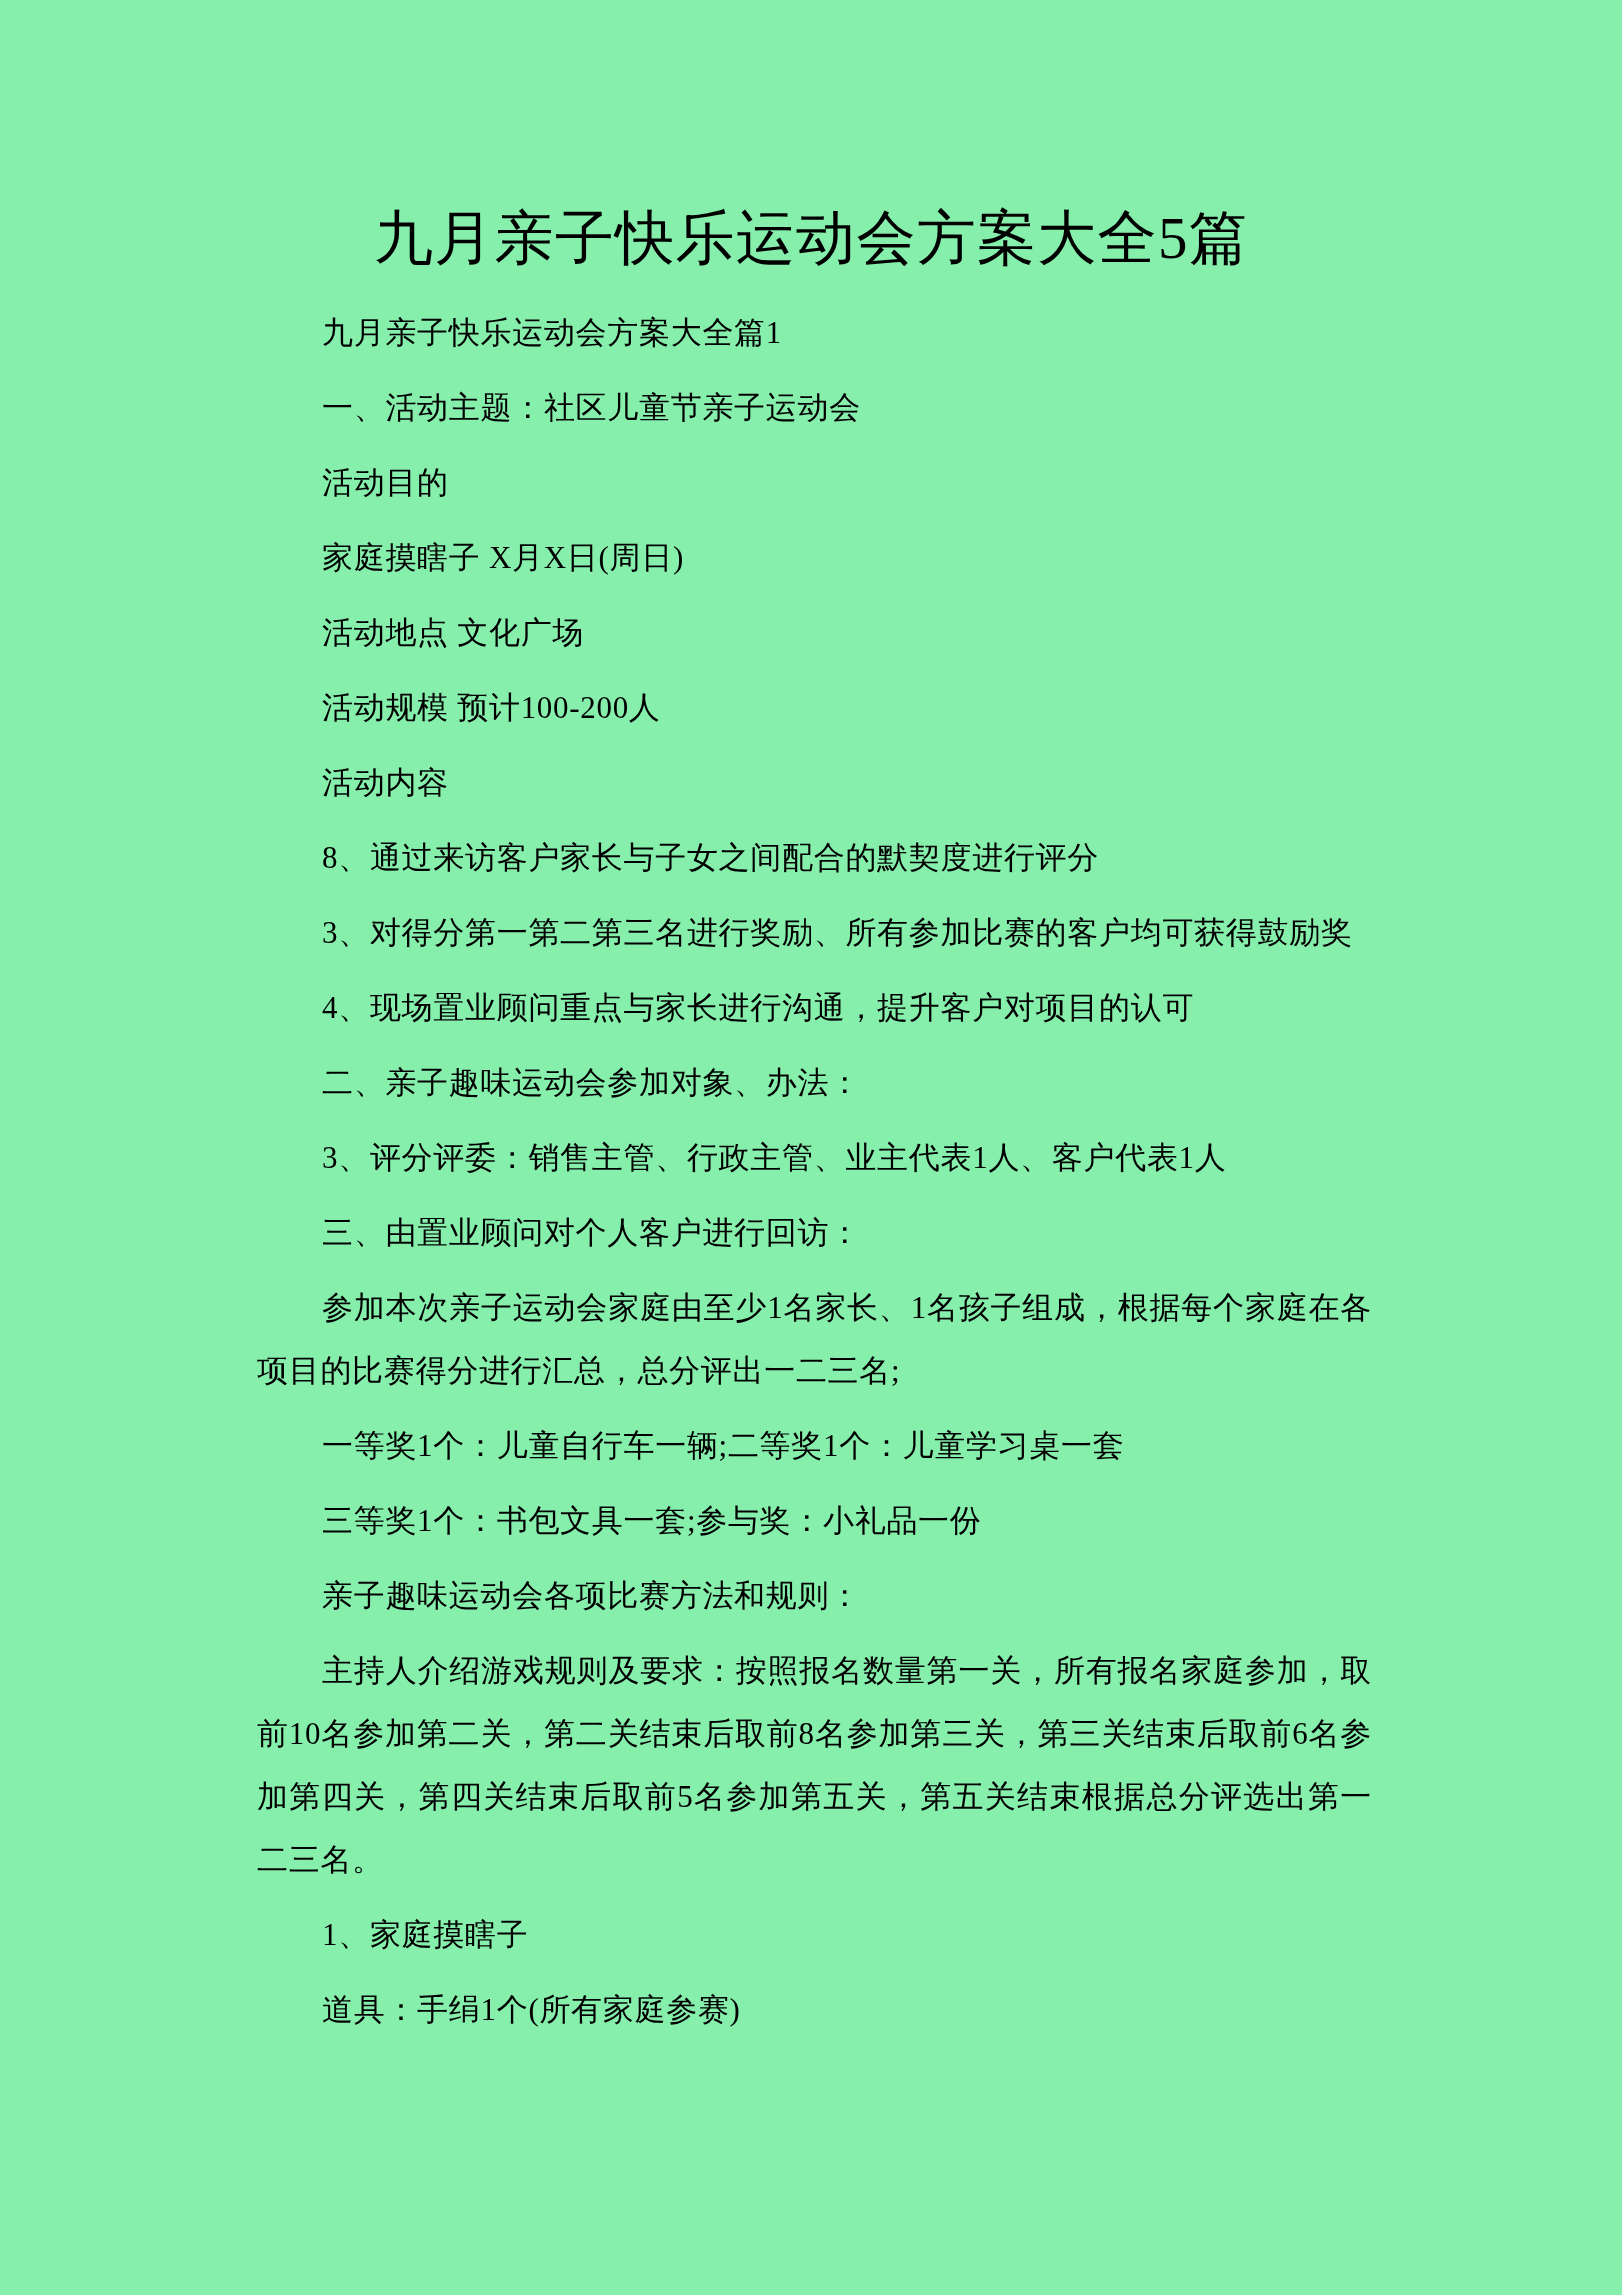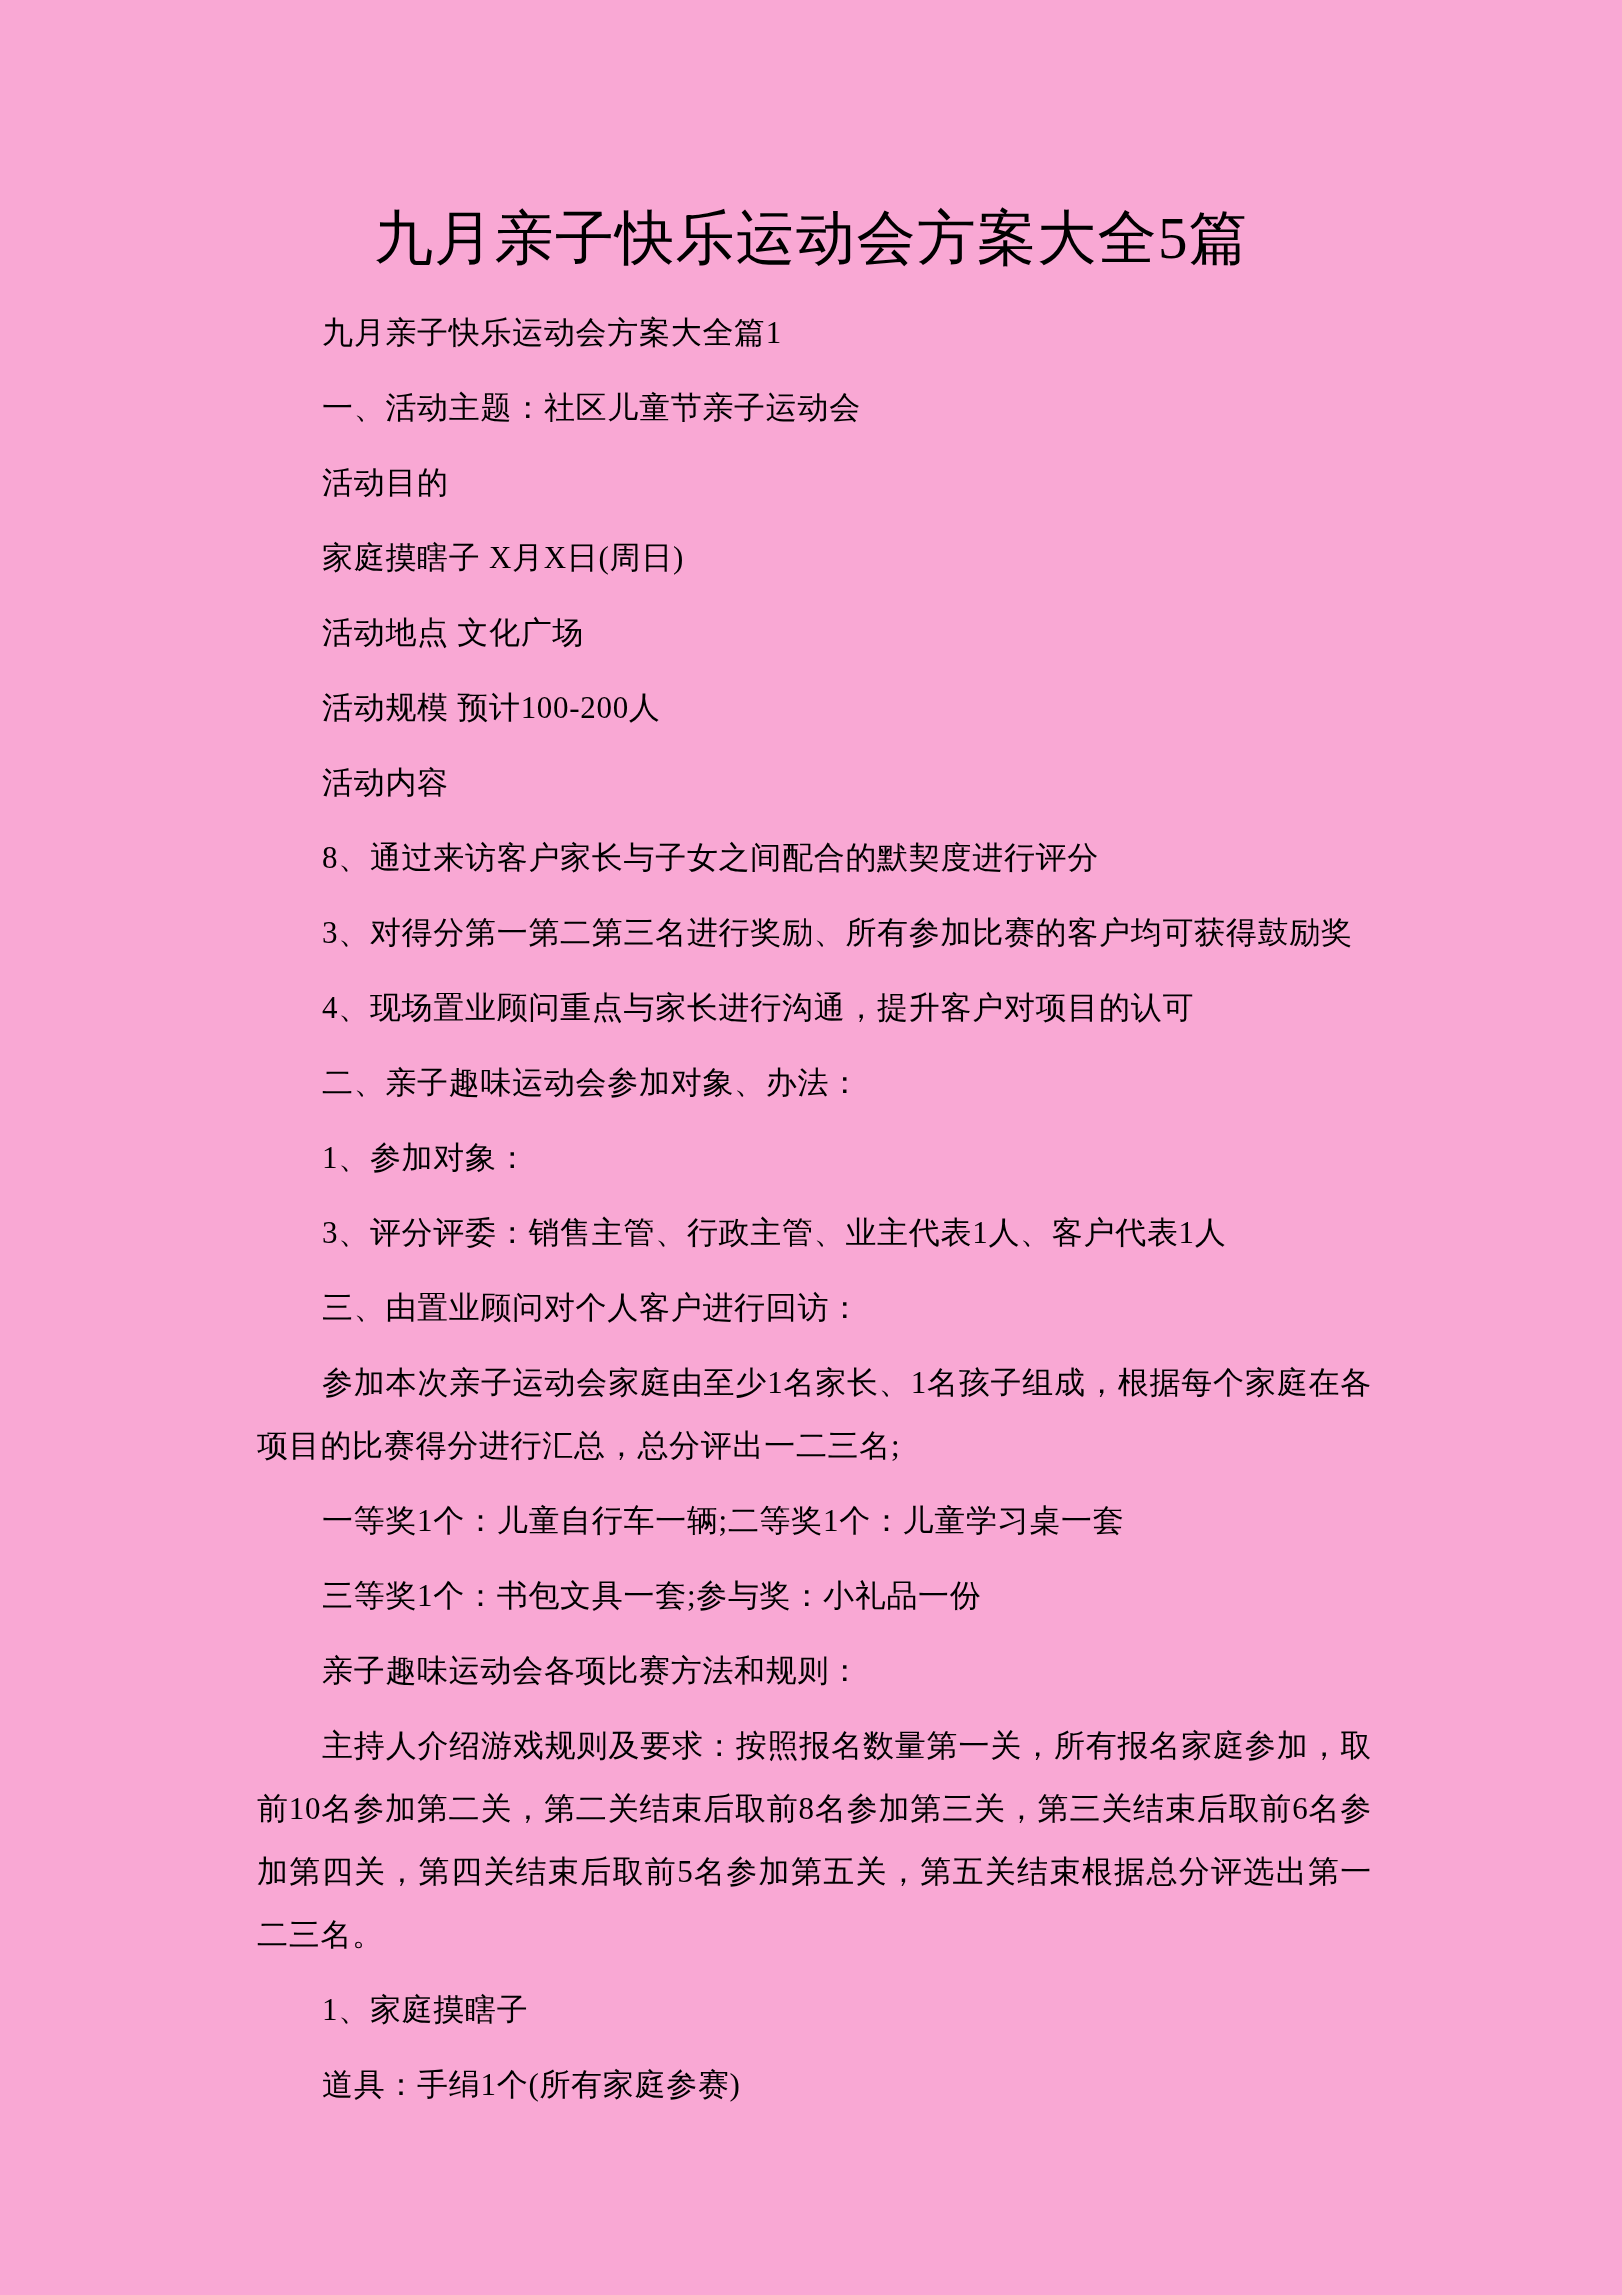--- a/index.html
+++ b/index.html
@@ -14,21 +14,21 @@
       overflow: hidden;
       color: #000000;
       font-family: "Liberation Serif", "DejaVu Serif", serif;
     }
     .page {
       position: absolute;
       left: 0;
       top: 0;
       width: 1623px;
       height: 2295px;
-      background: #f9a8d4;
+      background: #86efac;
     }
     .title {
       position: absolute;
       top: 196px;
       left: 0;
       width: 1623px;
       text-align: center;
       font-size: 59px;
       line-height: 85px;
       letter-spacing: 1.3px;
@@ -64,21 +64,20 @@
     <p class="p">一、活动主题：社区儿童节亲子运动会</p>
     <p class="p">活动目的</p>
     <p class="p">家庭摸瞎子 X月X日(周日)</p>
     <p class="p">活动地点 文化广场</p>
     <p class="p">活动规模 预计100-200人</p>
     <p class="p">活动内容</p>
     <p class="p">8、通过来访客户家长与子女之间配合的默契度进行评分</p>
     <p class="p">3、对得分第一第二第三名进行奖励、所有参加比赛的客户均可获得鼓励奖</p>
     <p class="p">4、现场置业顾问重点与家长进行沟通，提升客户对项目的认可</p>
     <p class="p">二、亲子趣味运动会参加对象、办法：</p>
-    <p class="p">1、参加对象：</p>
     <p class="p">3、评分评委：销售主管、行政主管、业主代表1人、客户代表1人</p>
     <p class="p">三、由置业顾问对个人客户进行回访：</p>
     <p class="p">参加本次亲子运动会家庭由至少1名家长、1名孩子组成，根据每个家庭在各项目的比赛得分进行汇总，总分评出一二三名;</p>
     <p class="p">一等奖1个：儿童自行车一辆;二等奖1个：儿童学习桌一套</p>
     <p class="p">三等奖1个：书包文具一套;参与奖：小礼品一份</p>
     <p class="p">亲子趣味运动会各项比赛方法和规则：</p>
     <p class="p">主持人介绍游戏规则及要求：按照报名数量第一关，所有报名家庭参加，取前10名参加第二关，第二关结束后取前8名参加第三关，第三关结束后取前6名参加第四关，第四关结束后取前5名参加第五关，第五关结束根据总分评选出第一二三名。</p>
     <p class="p">1、家庭摸瞎子</p>
     <p class="p">道具：手绢1个(所有家庭参赛)</p>
   </div>

